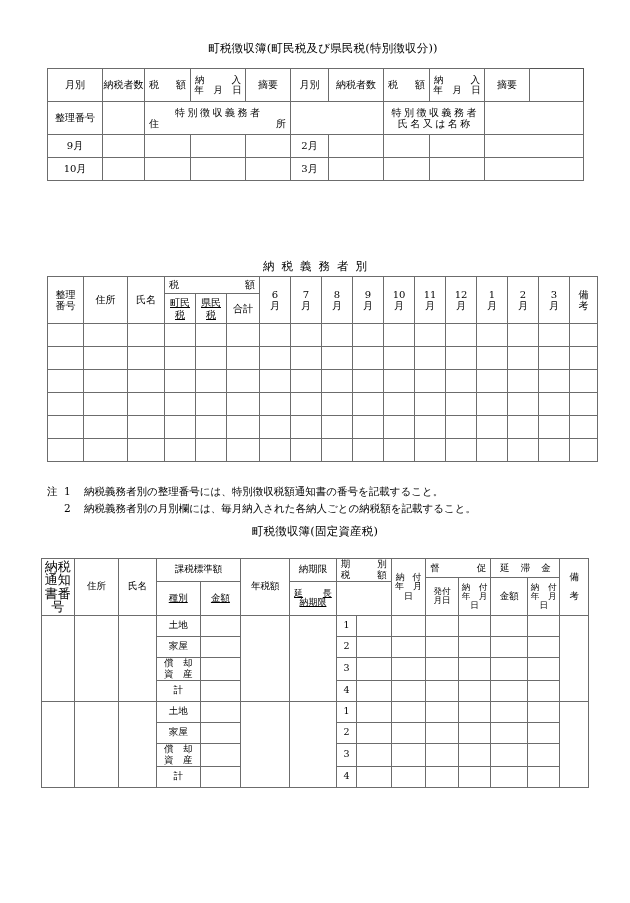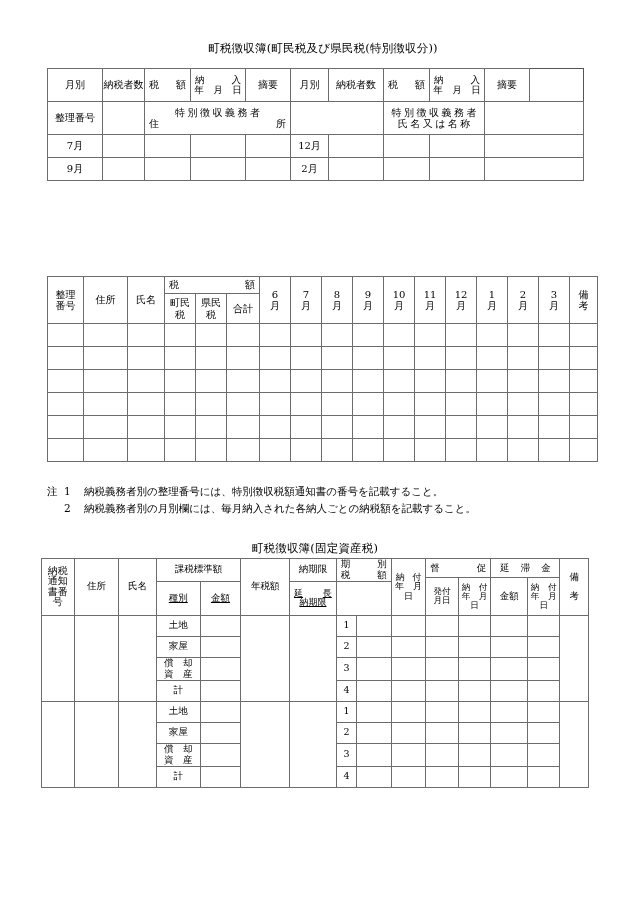--- a/index.html
+++ b/index.html
@@ -22,21 +22,21 @@
     height: 903px;
   }
   .doc-title {
     text-align: center;
     font-size: 11.5px;
     letter-spacing: 0.2px;
     margin: 0;
   }
   #title-1 { position: absolute; left: 8px; top: 41px; width: 630px; }
   #section-title-2 { position: absolute; left: 0; top: 259px; width: 630px; font-size: 11.5px; letter-spacing: 7px; text-indent: 7px; text-align: center;}
-  #title-3 { position: absolute; left: 0; top: 541px; width: 630px; }
+  #title-3 { position: absolute; left: 0; top: 524px; width: 630px; }
 
   table.grid {
     border-collapse: collapse;
     table-layout: fixed;
     font-size: 10px;
   }
   table.grid td, table.grid th {
     border: 1px solid #6c6c6c;
     padding: 0;
     text-align: center;
@@ -70,21 +70,21 @@
 
   
   #table2 {
     position: absolute;
     left: 47px; top: 276px;
     width: 536px;
   }
   #table2 td { height: 22px; font-size: 10px; }
   .t2-h1 { height: 16px !important; }
   .t2-h2 { height: 29px !important; }
-  .stack2 { font-size: 9.5px; line-height: 1.06; }
+  .stack2 { font-size: 9.5px; line-height: 1.06; text-decoration: underline; }
 
   
   #notes {
     position: absolute;
     left: 47px; top: 483px;
     width: 560px;
     font-size: 10.5px;
     line-height: 1.65;
   }
   .note-row { display: flex; }
@@ -100,21 +100,21 @@
   }
   #table3 td { height: 20px; font-size: 9.5px; }
   .t3-hA { height: 18px !important; }
   .t3-hB { height: 25px !important; }
   .t3-hC { height: 33px !important; text-decoration: underline; }
   .tiny { font-size: 9px; line-height: 1.05; }
   .tiny2 { font-size: 8.6px; line-height: 1.06; }
   .vtext {
     display: inline-block;
     line-height: 1.02;
-    font-size: 10px;
+    font-size: 13px;
   }
   .block-sep { border-top: 1.4px solid #555 !important; }
 </style>
 </head>
 <body>
 
 <div class="page">
 
   <div class="doc-title" id="title-1">町税徴収簿(町民税及び県民税(特別徴収分))</div>
 
@@ -178,46 +178,47 @@
           </div>
         </td>
         <td class="t1-head-tall" colspan="2"></td>
         <td class="t1-head-tall" colspan="2">
           <div class="sp2">特別徴収義務者</div>
           <div class="sp2">氏名又は名称</div>
         </td>
         <td class="t1-head-tall" colspan="2"></td>
       </tr>
       <tr>
-        <td>7月</td>
-        <td></td>
-        <td></td>
-        <td></td>
-        <td></td>
-        <td>12月</td>
+        <td>9月</td>
+        <td></td>
+        <td></td>
+        <td></td>
+        <td></td>
+        <td>2月</td>
         <td></td>
         <td></td>
         <td></td>
         <td colspan="2"></td>
       </tr>
       <tr>
-        <td>9月</td>
-        <td></td>
-        <td></td>
-        <td></td>
-        <td></td>
-        <td>2月</td>
+        <td>10月</td>
+        <td></td>
+        <td></td>
+        <td></td>
+        <td></td>
+        <td>3月</td>
         <td></td>
         <td></td>
         <td></td>
         <td colspan="2"></td>
       </tr>
     </tbody>
   </table>
 
+  <div id="section-title-2">納税義務者別</div>
 
   <table class="grid outer" id="table2">
     <colgroup>
       <col style="width:36px">
         <col style="width:44px">
         <col style="width:37px">
       <col style="width:31px">
         <col style="width:31px">
         <col style="width:33px">
       <col style="width:31px">

